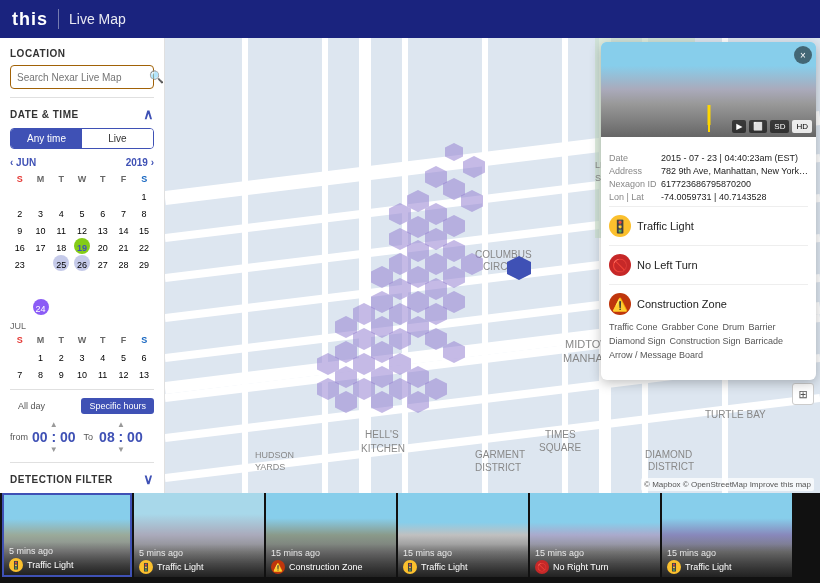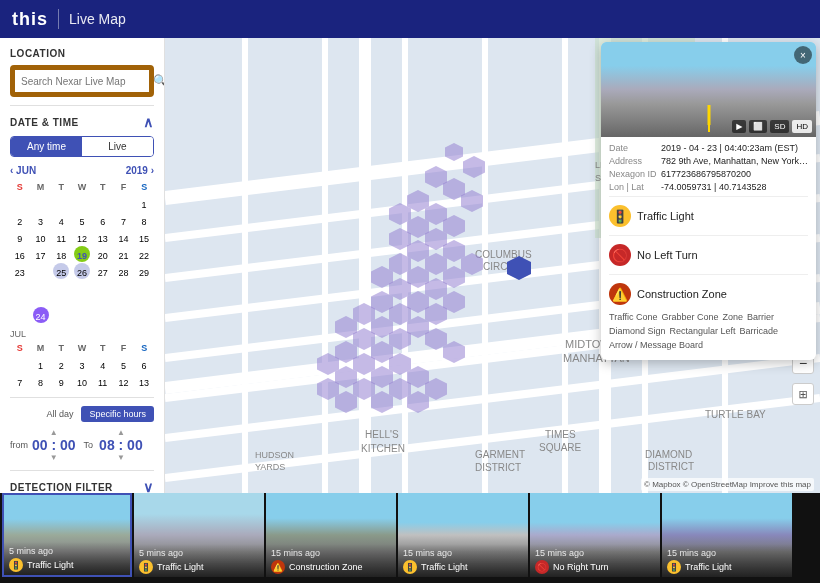--- a/index.html
+++ b/index.html
@@ -59,21 +59,21 @@
       margin-top: 8px;
       display: flex;
       align-items: center;
       justify-content: space-between;
     }
     .sidebar-section-title:first-child { margin-top: 0; }
 
     .search-box {
       display: flex;
       align-items: center;
-      border: 5px solid #a16207;
+      border: 1px solid #a16207;
       border-radius: 4px;
       padding: 4px 6px;
       margin-bottom: 8px;
     }
     .search-box input {
       border: none;
       outline: none;
       font-size: 10px;
       flex: 1;
       color: #666;
@@ -155,21 +155,21 @@
 
     .cal-month-label {
       font-size: 9px;
       color: #666;
       margin: 4px 0 2px;
     }
 
     .hours-toggle {
       display: flex;
       align-items: center;
-      justify-content: flex-end;
+      justify-content: space-between;
       margin-bottom: 6px;
     }
     .hours-toggle button {
       font-size: 9px;
       border: none;
       cursor: pointer;
       border-radius: 3px;
       padding: 3px 8px;
     }
     .btn-allday { background: white; color: #555; border: 1px solid #ccc; }
@@ -302,21 +302,21 @@
       background: rgba(0,0,0,0.55);
       color: white;
       font-size: 8px;
       padding: 2px 4px;
       border-radius: 2px;
       cursor: pointer;
     }
     .popup-ctrl-btn.active { background: rgba(255,255,255,0.85); color: #000; }
 
     #popup-info {
-      padding: 6px 8px;
+      padding: 16px 8px;
     }
     .popup-info-row {
       display: flex;
       font-size: 10px;
       margin-bottom: 3px;
       align-items: baseline;
     }
     .popup-info-row .lbl {
       color: #888;
       width: 52px;
@@ -776,21 +776,21 @@
         <div class="popup-controls">
           <span class="popup-ctrl-btn">▶</span>
           <span class="popup-ctrl-btn">⬜</span>
           <span class="popup-ctrl-btn">SD</span>
           <span class="popup-ctrl-btn active">HD</span>
         </div>
       </div>
       <div id="popup-info">
         <div class="popup-info-row">
           <span class="lbl">Date</span>
-          <span class="val">2019 - 04 - 23  |  04:40:23am (EST)</span>
+          <span class="val">2015 - 07 - 23  |  04:40:23am (EST)</span>
         </div>
         <div class="popup-info-row">
           <span class="lbl">Address</span>
           <span class="val">782 9th Ave, Manhattan, New York, New...</span>
         </div>
         <div class="popup-info-row">
           <span class="lbl">Nexagon ID</span>
           <span class="val">617723686795870200</span>
         </div>
         <div class="popup-info-row">
@@ -815,24 +815,24 @@
         <div class="popup-divider"></div>
 
         <div class="detection-item">
           <div class="det-icon det-construction">⚠️</div>
           <span>Construction Zone</span>
         </div>
 
         <div class="sub-detections">
           <span class="sub-det-tag">Traffic Cone</span>
           <span class="sub-det-tag">Grabber Cone</span>
-          <span class="sub-det-tag">Zone</span>
+          <span class="sub-det-tag">Drum</span>
           <span class="sub-det-tag">Barrier</span>
           <span class="sub-det-tag">Diamond Sign</span>
-          <span class="sub-det-tag">Rectangular Left</span>
+          <span class="sub-det-tag">Construction Sign</span>
           <span class="sub-det-tag">Barricade</span>
           <span class="sub-det-tag">Arrow / Message Board</span>
         </div>
       </div>
     </div>
 
     <div class="map-zoom" style="top:260px;right:6px;transform:none">
       <div class="nav-btn" style="font-size:14px">⬆</div>
       <div class="zoom-btn">+</div>
       <div class="zoom-btn">−</div>

